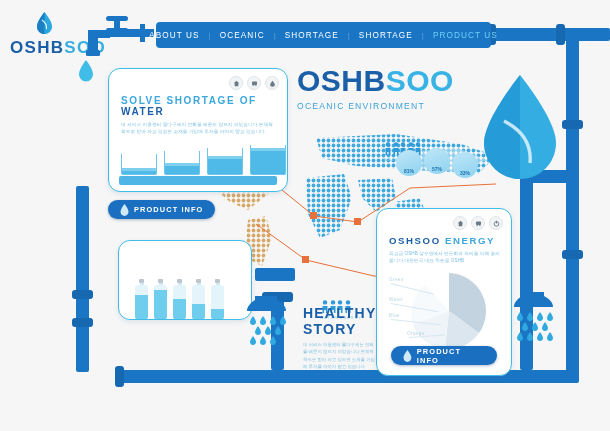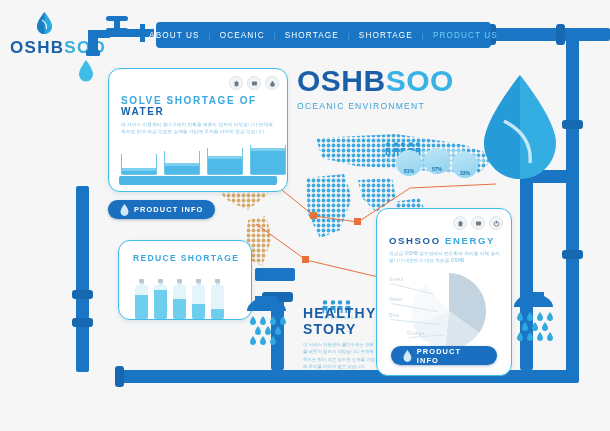--- a/index.html
+++ b/index.html
@@ -348,21 +348,20 @@
   </div>
 
   <div class="btn-pi" style="left:108px;top:200px;">
     <svg width="9" height="12" viewBox="0 0 9 12">
         <path d="M4.5 0 C4.5 0 0.5 5 0.5 7.8 C0.5 10.1 2.3 12 4.5 12 C6.7 12 8.5 10.1 8.5 7.8 C8.5 5 4.5 0 4.5 0 Z" fill="#cfe9f7"></path>
       </svg>
     <span class="lbl">PRODUCT INFO</span>
   </div>
 
   <div class="panel" style="left:118px;top:240px;width:132px;height:78px;">
-    <div class="panel-title" style="position:absolute;left:14px;top:12px;font-size:8.6px;letter-spacing:1.3px;">REDUCE SHORTAGE</div>
     <div class="bottles" style="position:absolute;left:16px;top:30px;">
       <div class="bottle">
           <div class="bcap"></div>
           <div class="bneck"></div>
           <div class="bbody">
             <div class="bfill" style="height:72%"></div>
           </div>
         </div>
       <div class="bottle">
           <div class="bcap"></div>

